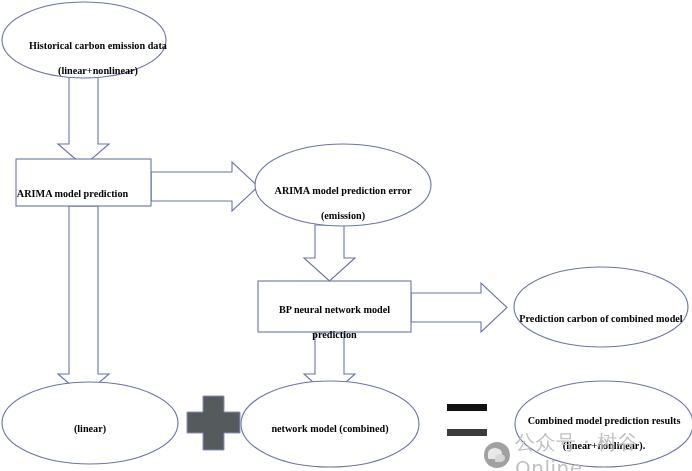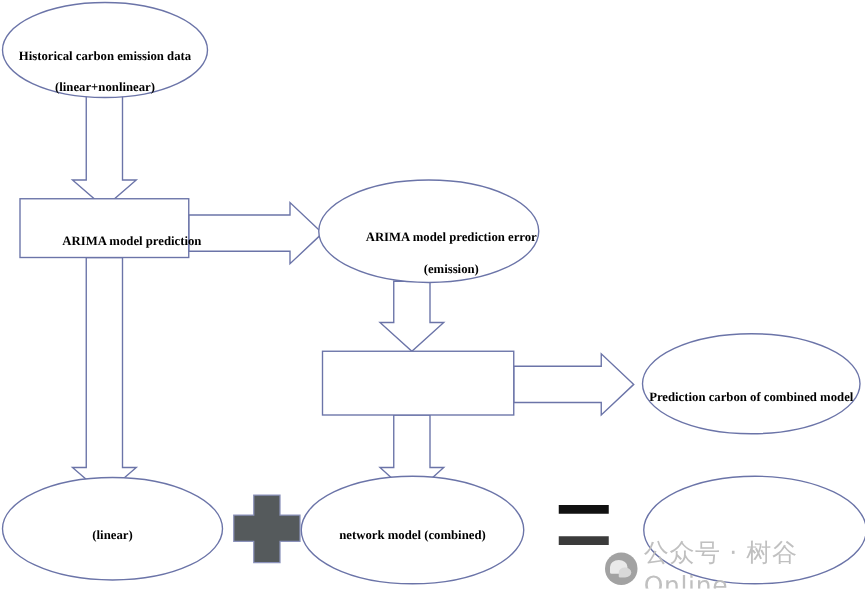--- a/index.html
+++ b/index.html
@@ -110,46 +110,54 @@
       <path d="M 203,396 L 224,396 L 224,412 L 240,412 L 240,433 L 224,433
                L 224,450 L 203,450 L 203,433 L 187,433 L 187,412 L 203,412 Z" fill="#555a5c" stroke="#8b92bb" stroke-width="1"></path>
     </g>
 
     <g>
       <rect x="447" y="404" width="40" height="7" fill="#111111"></rect>
       <rect x="447" y="429" width="40" height="7" fill="#3b3b3b"></rect>
     </g>
   </svg>
 
-  <div class="node-label lbl-10" style="left:2px; top:28px; width:164px;font-family:Liberation Serif, serif;">
+  <div class="node-label lbl-10" style="left:16px; top:28px; width:164px;font-family:Liberation Serif, serif;">
     <div>Historical carbon emission data</div>
     <div>(linear+nonlinear)</div>
   </div>
 
-  <div class="node-label lbl-10" style="left:16px; top:176px; width:113px;margin-left:33px;">
+  <div class="node-label lbl-10" style="left:16px; top:176px; width:113px;">
     <div>ARIMA model prediction</div>
   </div>
 
-  <div class="node-label lbl-10" style="left:273px; top:173px; width:176px;">
+  <div class="node-label lbl-10" style="left:255px; top:173px; width:176px;">
     <div>ARIMA model prediction error</div>
     <div>(emission)</div>
   </div>
 
+  <div class="node-label lbl-10" style="left:258px; top:292px; width:153px;">
+    <div>BP neural network model</div>
+    <div>prediction</div>
+  </div>
 
   <div class="node-label lbl-10" style="left:513px; top:301px; width:176px;">
     <div>Prediction carbon of combined model</div>
   </div>
 
   <div class="node-label lbl-10" style="left:2px; top:411px; width:176px;">
     <div>(linear)</div>
   </div>
 
   <div class="node-label lbl-10" style="left:243px; top:411px; width:174px;">
     <div>network model (combined)</div>
   </div>
 
+  <div class="node-label lbl-10" style="left:515px; top:403px; width:178px;">
+    <div>Combined model prediction results</div>
+    <div>(linear+nonlinear).</div>
+  </div>
 
   <div class="watermark" style="left:484px; top:429px;">
     <span class="wm-badge"></span>
     <span>公众号 · 树谷Online</span>
   </div>
 
 </div>
 
 </body></html>

